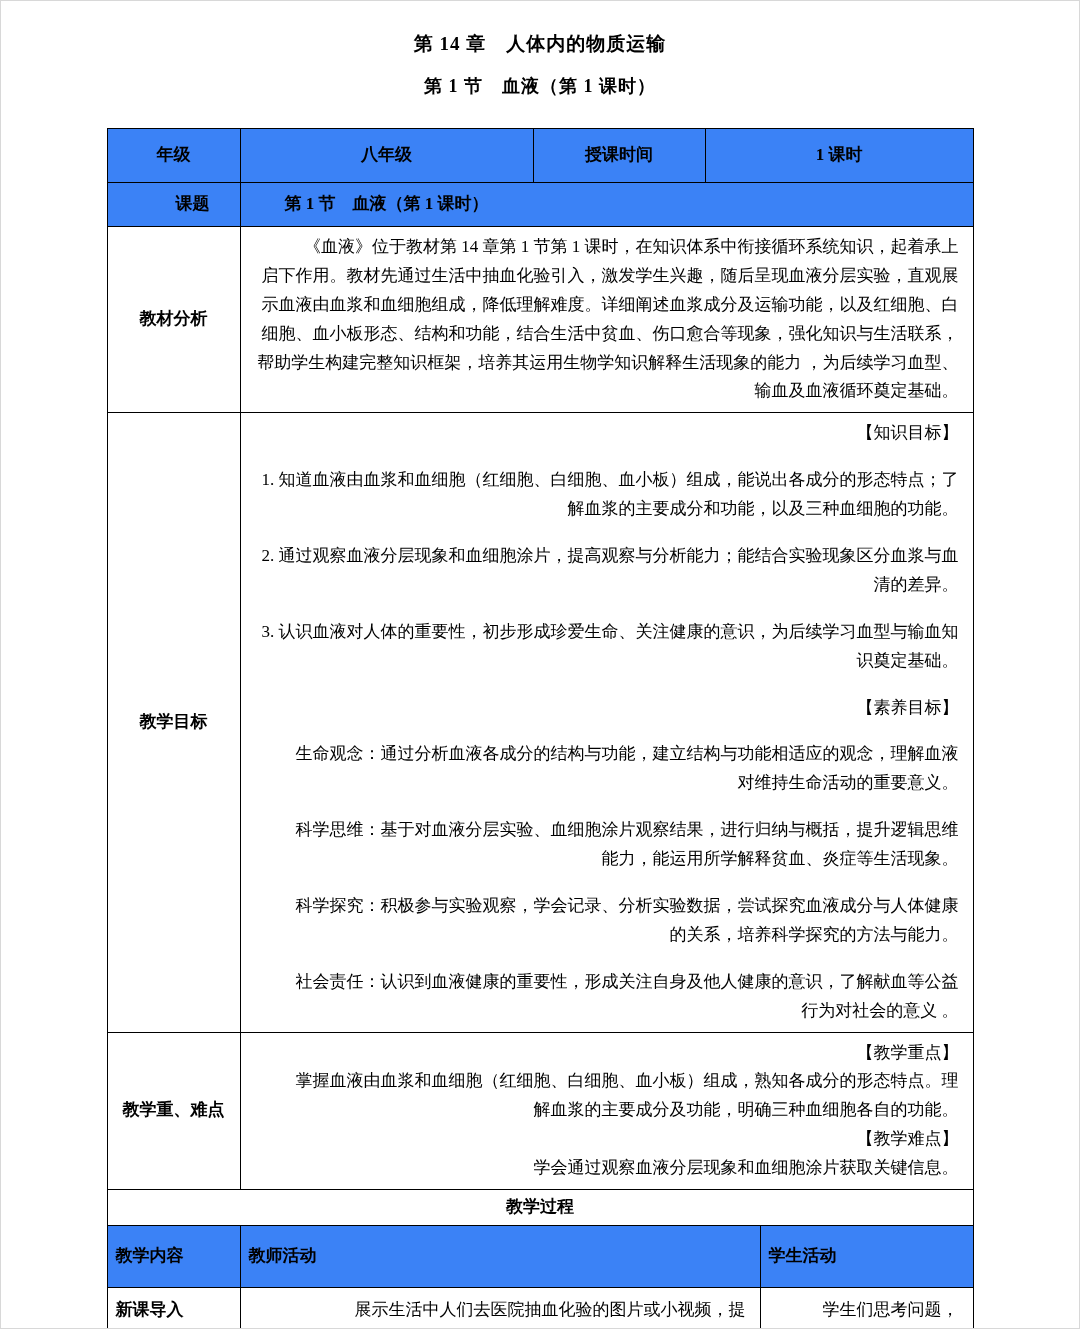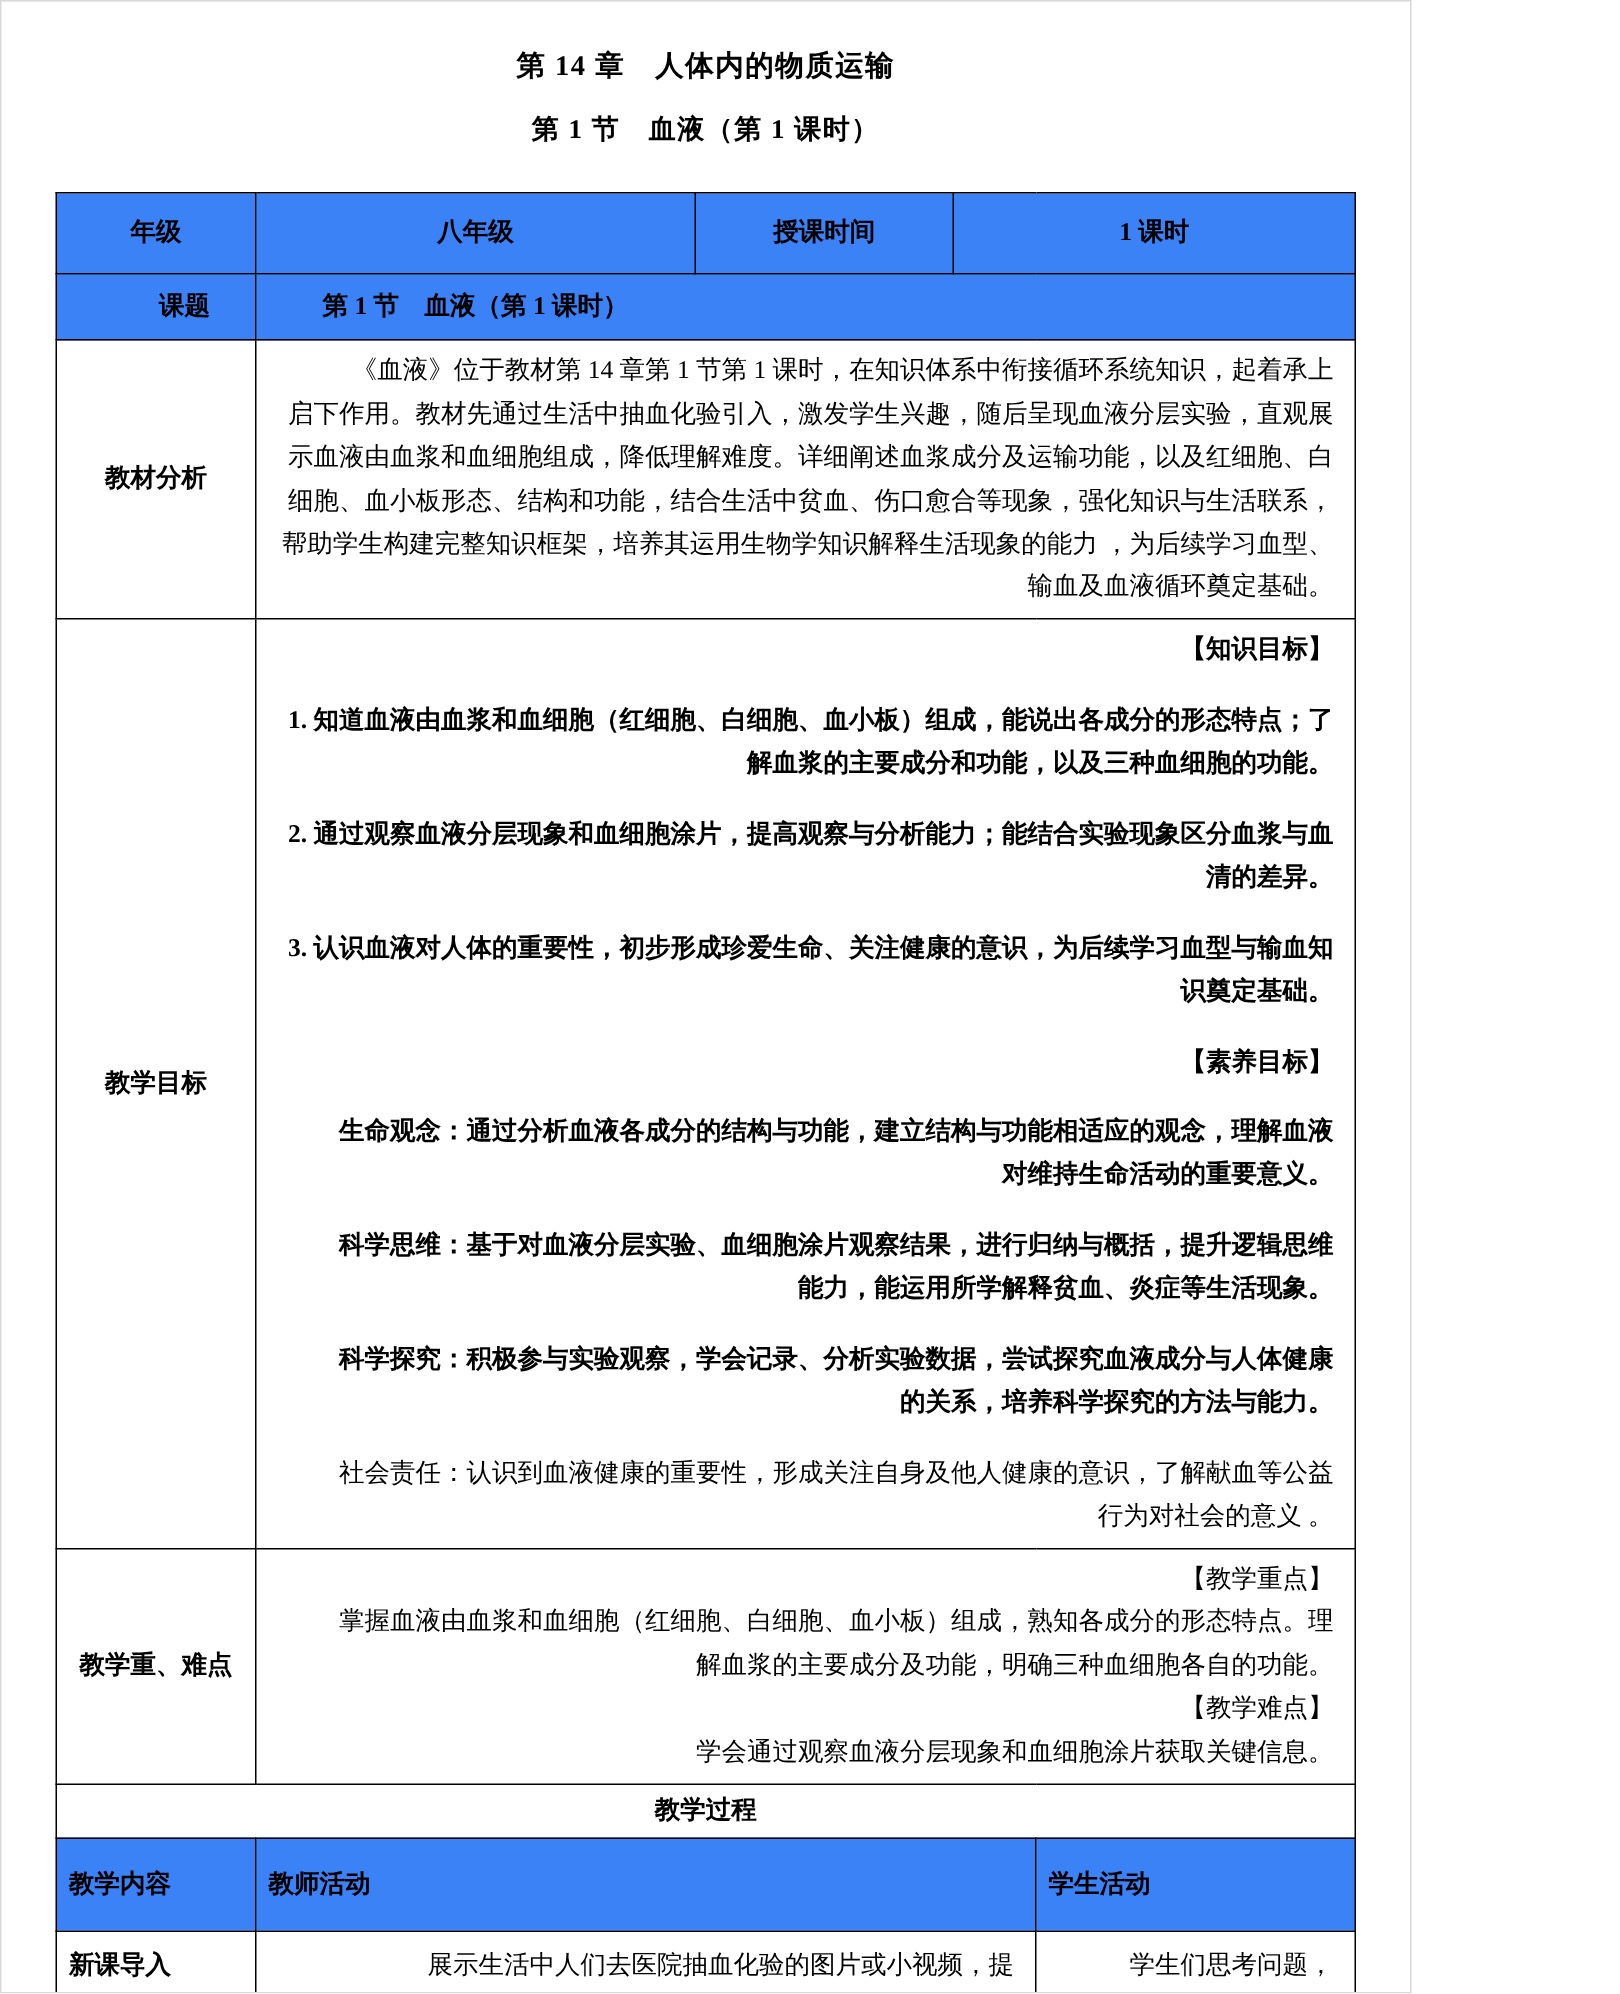--- a/index.html
+++ b/index.html
@@ -2,21 +2,21 @@
 <html><head>
 <meta charset="utf-8">
 <style>
   html, body { margin: 0; padding: 0; background: #ffffff; }
   body {
     width: 1080px; height: 1329px; overflow: hidden;
     font-family: "Liberation Serif", "DejaVu Serif", serif;
     color: #000000;
   }
   .page {
-    width: 941px; height: 1329px; box-sizing: border-box;
+    width: 1080px; height: 1329px; box-sizing: border-box;
     border: 1px solid #d8d8d8;
     padding-top: 30px;
     overflow: hidden;
     background: #ffffff;
   }
   .doc-title {
     text-align: center; font-weight: bold; font-size: 19px;
     margin: 0 0 17px 0; letter-spacing: 1px;
   }
   .doc-subtitle {
@@ -39,21 +39,21 @@
   .label-cell { font-weight: bold; text-align: center; padding: 6px 6px; }
   .label-left { font-weight: bold; text-align: left; padding: 6px 8px; }
   .bold { font-weight: bold; }
   .center { text-align: center; }
   .row-head td { height: 54px; }
   .row-topic td { height: 44px; padding-left: 44px; }
   td.content { vertical-align: middle; }
   td.content-top { vertical-align: top; }
   p { margin: 0; text-align: right; }
   .p-indent { text-indent: 2em; }
-  .p-gap { margin-bottom: 18px; font-weight: bold; }
+  .p-gap { margin-bottom: 18px; }
   .p-block-indent { padding-left: 2em; }
   .process-row td { padding: 3px 8px; text-align: center; font-weight: bold; }
   .proc-head td { padding: 16px 8px; font-weight: bold; }
   .last-row td { vertical-align: top; padding-top: 8px; }
 </style>
 </head>
 <body>
 
 <div class="page">
 

